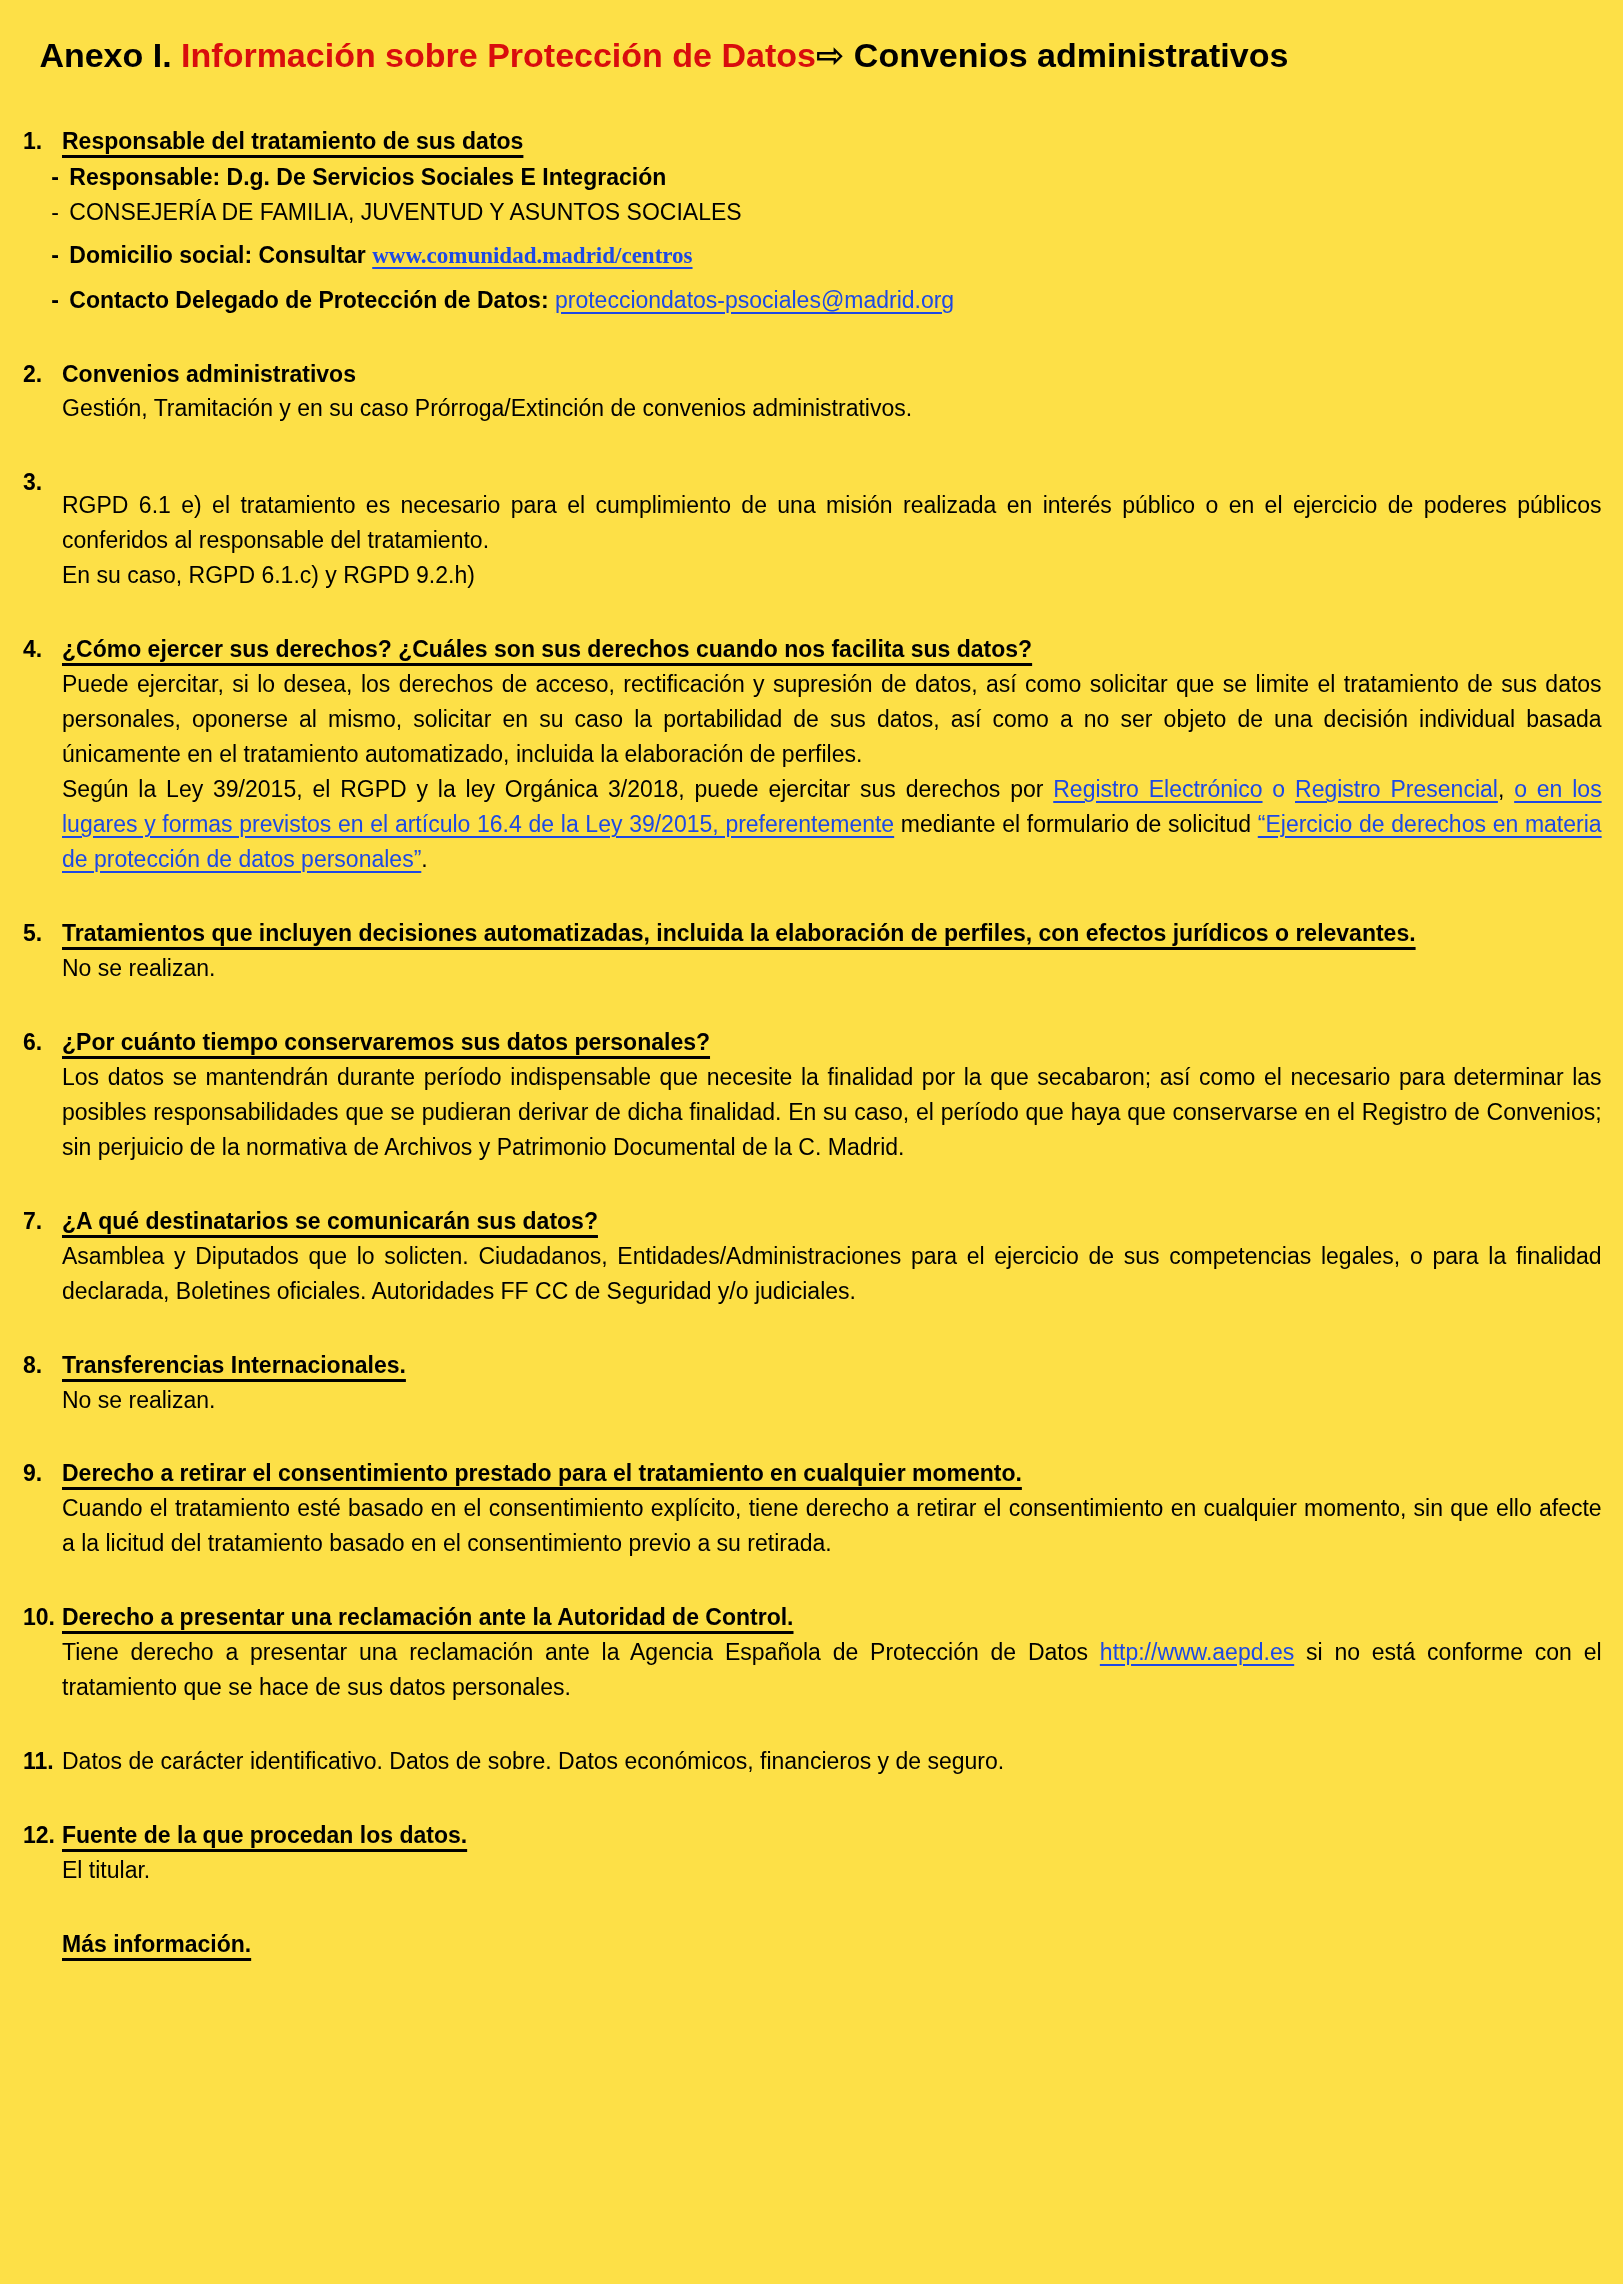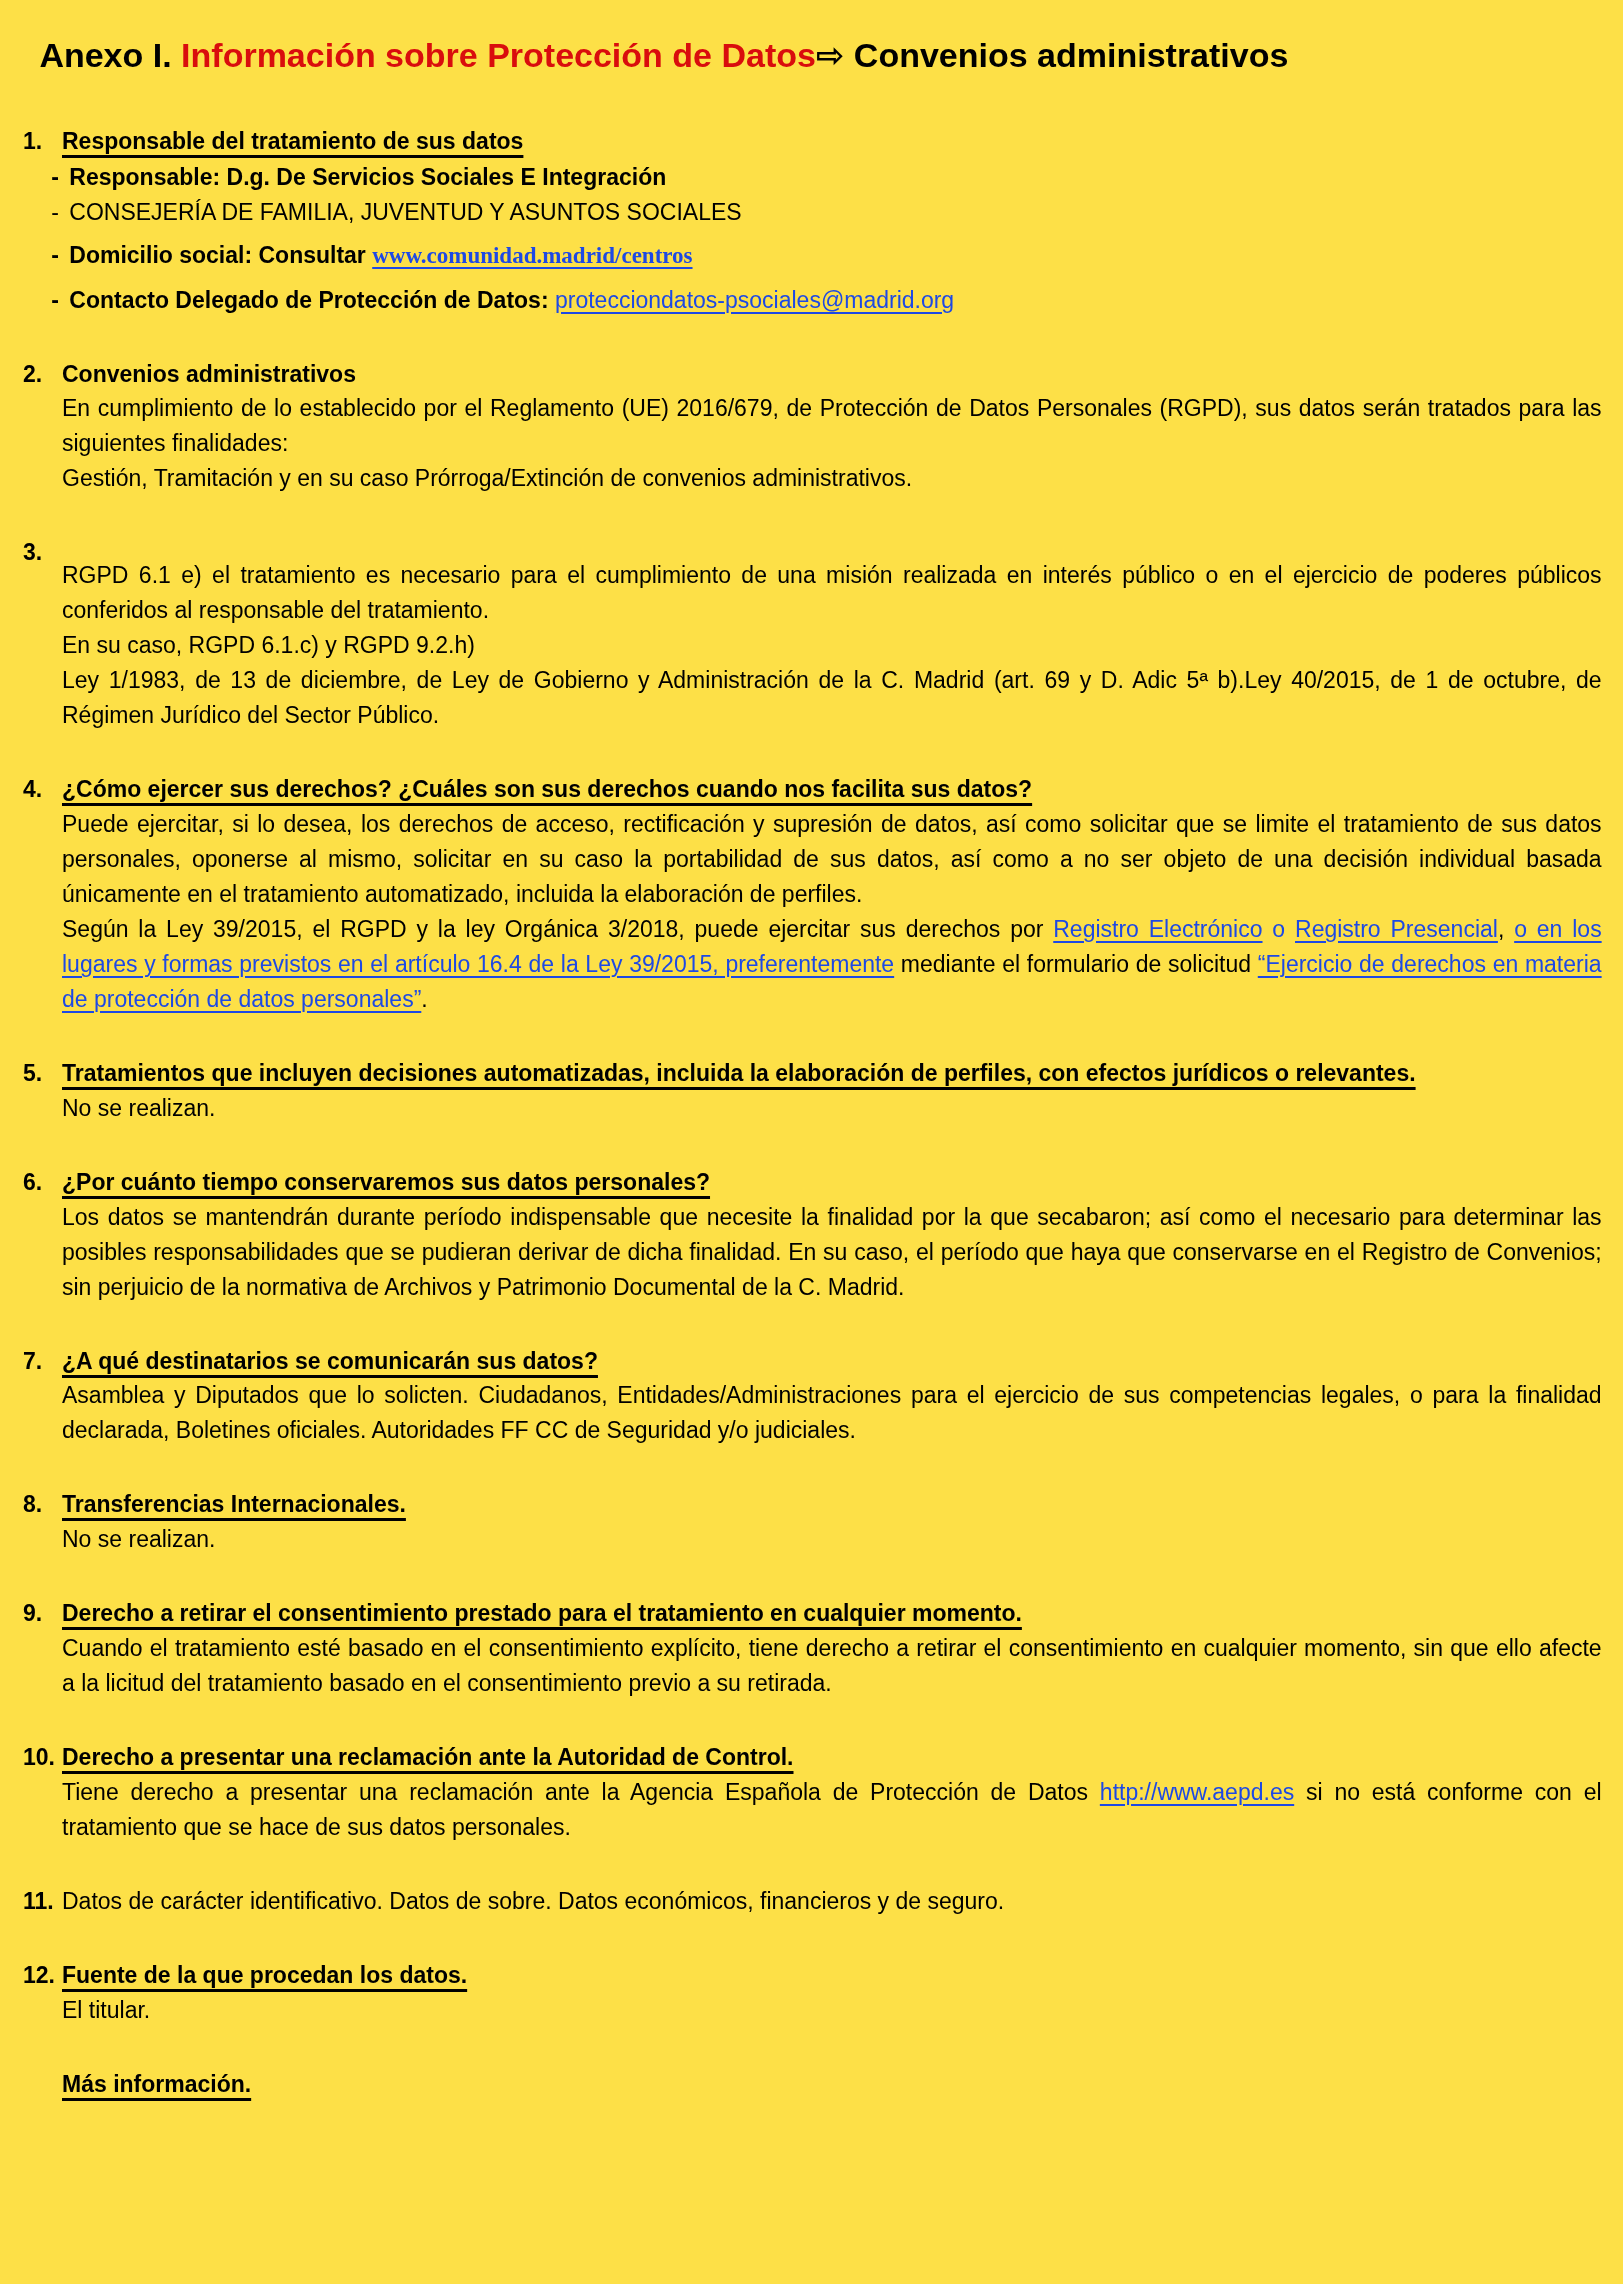--- a/index.html
+++ b/index.html
@@ -57,31 +57,29 @@
             <span><span>Contacto Delegado de Protección de Datos: </span><a href="#" class="link" style="font-weight:normal;text-align:center;">protecciondatos-psociales@madrid.org</a></span>
           </div>
       </div>
     </div>
   </div>
 
   <div class="sec">
     <div class="sec-num">2.</div>
     <div class="sec-body">
       <div class="bold">Convenios administrativos</div>
-      <div class="para">En cumplimiento de lo establecido por el Reglamento (UE) 2016/679, de Protección de Datos Personales (RGPD), sus datos serán tratados para las siguientes finalidades:</div>
       <div class="para">Gestión, Tramitación y en su caso Prórroga/Extinción de convenios administrativos.</div>
     </div>
   </div>
 
   <div class="sec">
     <div class="sec-num">3.</div>
     <div class="sec-body">
       <div class="para gap-top">RGPD 6.1 e) el tratamiento es necesario para el cumplimiento de una misión realizada en interés público o en el ejercicio de poderes públicos conferidos al responsable del tratamiento.</div>
       <div class="para">En su caso, RGPD 6.1.c) y RGPD 9.2.h)</div>
-      <div class="para">Ley 1/1983, de 13 de diciembre, de Ley de Gobierno y Administración de la C. Madrid (art. 69 y D. Adic 5ª b).Ley 40/2015, de 1 de octubre,  de Régimen Jurídico del Sector Público.</div>
     </div>
   </div>
 
   <div class="sec">
     <div class="sec-num">4.</div>
     <div class="sec-body">
       <div class="sec-heading">¿Cómo ejercer sus derechos? ¿Cuáles son sus derechos cuando nos facilita sus datos?</div>
       <div class="para">Puede ejercitar, si lo desea, los derechos de acceso, rectificación y supresión de datos, así como solicitar que se limite el tratamiento de sus datos personales, oponerse al mismo, solicitar en su caso la portabilidad de sus datos, así como a no ser objeto de una decisión individual basada únicamente en el tratamiento automatizado, incluida la elaboración de perfiles.</div>
       <div class="para"><span>Según la Ley 39/2015, el RGPD y la ley Orgánica 3/2018, puede ejercitar sus derechos por </span><a href="#" class="link">Registro Electrónico</a><span class="blue"> o </span><a href="#" class="link">Registro Presencial</a><span>, </span><a href="#" class="link">o en los lugares y formas previstos en el artículo 16.4 de la Ley 39/2015, preferentemente</a><span> mediante el formulario de solicitud </span><a href="#" class="link">“Ejercicio de derechos en materia de protección de datos personales”</a><span>.</span></div>
     </div>

